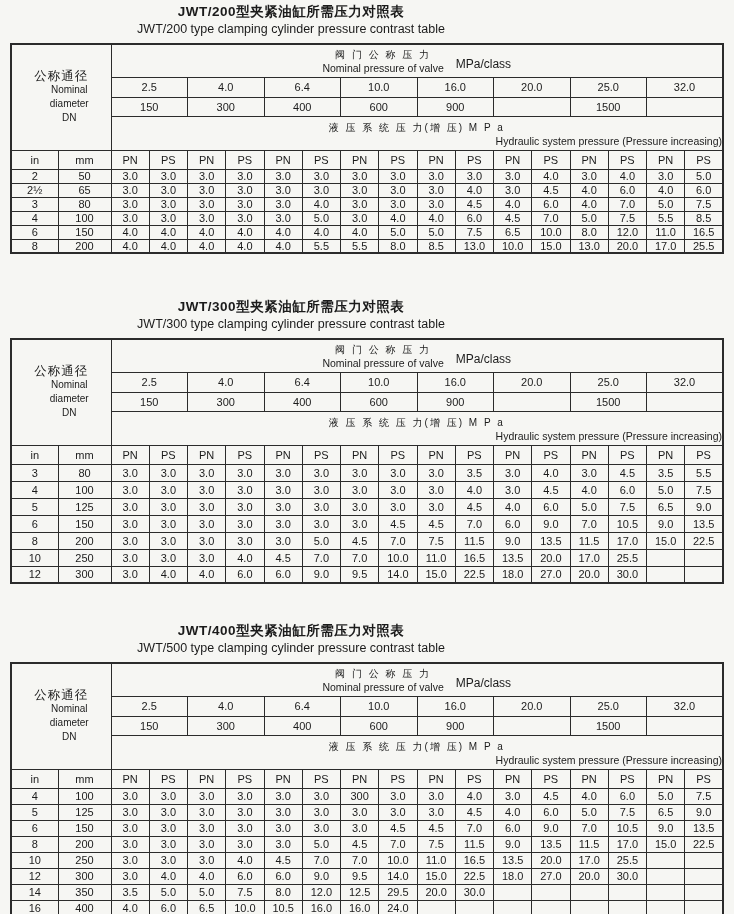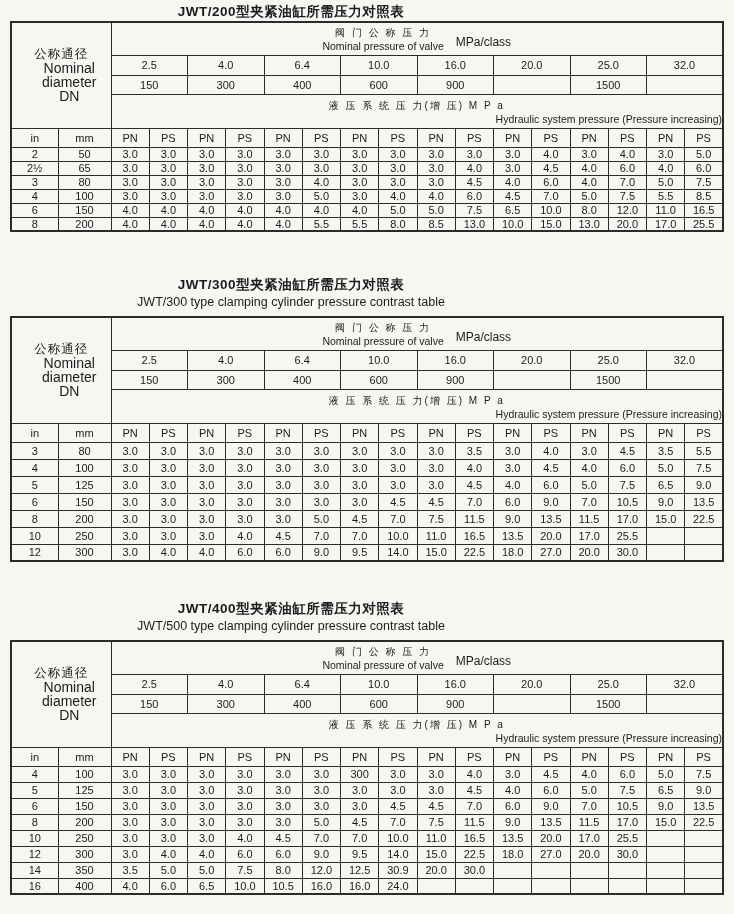--- a/index.html
+++ b/index.html
@@ -40,35 +40,36 @@
   tr.rowA { height: 33px; }
   tr.rowB { height: 20px; }
   tr.rowC { height: 19px; }
   tr.rowD { height: 34px; }
   tr.rowE { height: 19px; margin-top: 20px; }
   .t200 tbody tr { height: 14px; }
   .t300 tbody tr { height: 17px; }
   .t400 tbody tr { height: 16px; }
   .dn-cell { line-height: 14px; }
   .dn-zh { font-size: 12.5px; letter-spacing: 1px; margin-bottom: 1px; }
-  .dn-en { font-size: 14px; line-height: 14px; margin-left: 16px; }
+  .dn-en { font-size: 10px; line-height: 14px; margin-left: 16px; }
   .valve-wrap { display: flex; justify-content: center; align-items: center; gap: 12px; }
   .zh-head { font-size: 10px; letter-spacing: 2px; line-height: 15px; }
   .en-sub { font-size: 10.5px; line-height: 12px; letter-spacing: 0; text-align: right; }
   .unit-lbl { font-size: 12px; margin-top: 6px; }
   .mpa-cell, .class-cell { font-size: 12px; }
   .pn-cell, .unit-cell { font-size: 11.5px; }
 </style>
 </head>
 <body>
 
 <div class="sheet">
 
   <section class="tbl-section sec-1">
     <h2 class="title-zh">JWT/200型夹紧油缸所需压力对照表</h2>
+    <div class="title-en">JWT/200 type clamping cylinder pressure contrast table</div>
     <table class="ptable t200">
         <colgroup>
           <col class="col-in">
           <col class="col-mm">
           <col>
           <col>
           <col>
           <col>
           <col>
           <col>
@@ -720,21 +721,21 @@
           <tr class="data-row">
             <td class="in-cell">14</td>
             <td class="mm-cell">350</td>
             <td class="val-cell">3.5</td>
             <td class="val-cell">5.0</td>
             <td class="val-cell">5.0</td>
             <td class="val-cell">7.5</td>
             <td class="val-cell">8.0</td>
             <td class="val-cell">12.0</td>
             <td class="val-cell">12.5</td>
-            <td class="val-cell">30.9</td>
+            <td class="val-cell">29.5</td>
             <td class="val-cell">20.0</td>
             <td class="val-cell">30.0</td>
             <td class="val-cell"></td>
             <td class="val-cell"></td>
             <td class="val-cell"></td>
             <td class="val-cell"></td>
             <td class="val-cell"></td>
             <td class="val-cell"></td>
           </tr>
           <tr class="data-row">

